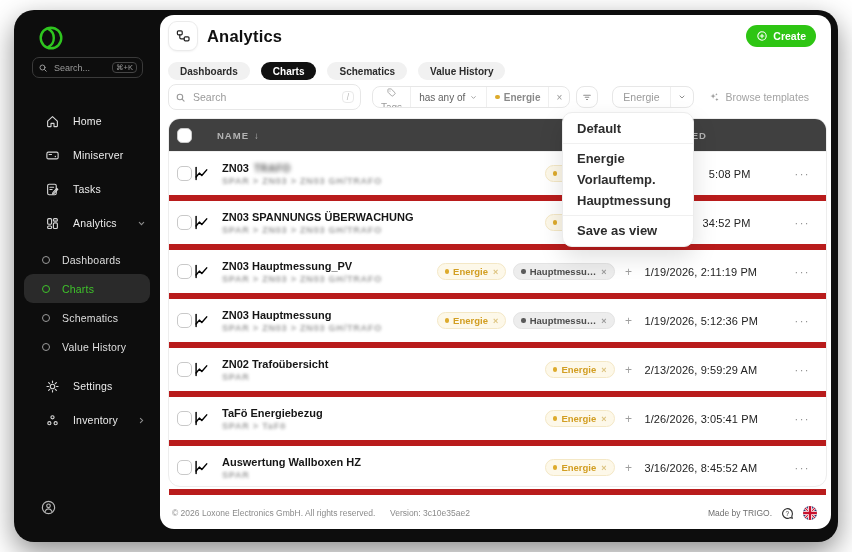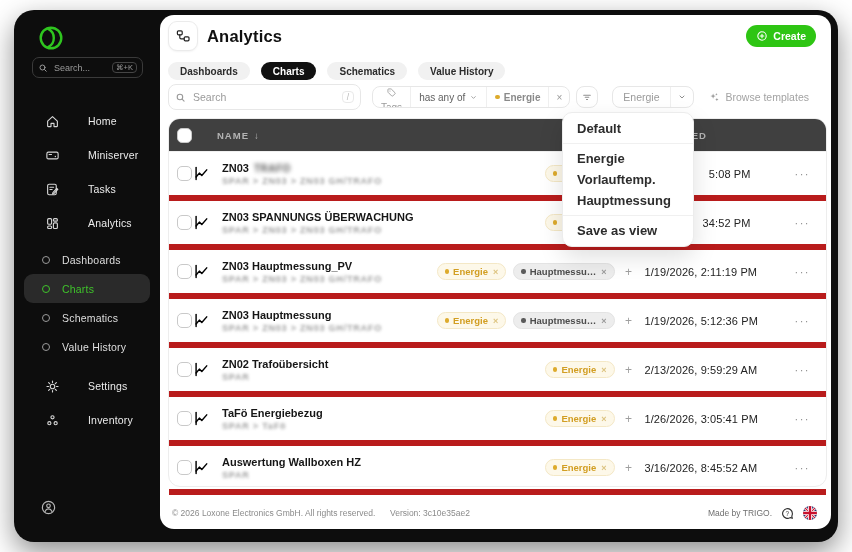--- a/index.html
+++ b/index.html
@@ -14,21 +14,21 @@
   .sidebar{position:absolute;left:0;top:0;width:146px;height:100%;}
   .logo{position:absolute;left:24px;top:15px;width:26px;height:26px;}
   .sbsearch{position:absolute;left:18px;top:47px;width:111px;height:21px;border:1px solid #3a3a3a;
     border-radius:7px;display:flex;align-items:center;gap:4px;padding:8px 5px;box-sizing:border-box;}
   .sbsearch .ic{color:#9a9a9a;display:flex;}
   .sbsearch input{flex:1;min-width:0;background:transparent;border:none;outline:none;color:#cfcfcf;
     font-size:9px;font-family:inherit;}
   .sbsearch input::placeholder{color:#9a9a9a;}
   .kbd{font-size:7.5px;color:#9a9a9a;border:1px solid #454545;border-radius:4px;padding:1px 3px;line-height:1;white-space:nowrap;}
   .nav{position:absolute;left:0;top:94px;width:100%;}
-  .nav-item{display:flex;align-items:center;height:34px;padding:0 13px 0 31px;gap:28px;cursor:pointer;text-align:right;}
+  .nav-item{display:flex;align-items:center;height:34px;padding:0 13px 0 31px;gap:13px;cursor:pointer;text-align:right;}
   .nav-item .ic{color:#d6d6d6;display:flex;}
   .nav-label{font-size:10.5px;color:#ececec;letter-spacing:.2px;}
   .chev{margin-left:auto;color:#8d8d8d;display:flex;}
   .subnav{margin-top:5px;margin-bottom:4px;}
   .sub-item{display:flex;align-items:center;height:29px;margin:0 10px;padding:0 10px 0 18px;gap:12px;
     border-radius:9px;cursor:pointer;}
   .sub-item .bullet{width:6px;height:6px;border:1.3px solid #9a9a9a;border-radius:50%;flex:none;}
   .sub-label{font-size:10.5px;color:#dedede;letter-spacing:.2px;}
   .sub-item.active{background:#2a2a2a;}
   .sub-item.active .sub-label{color:#3fc32b;}

